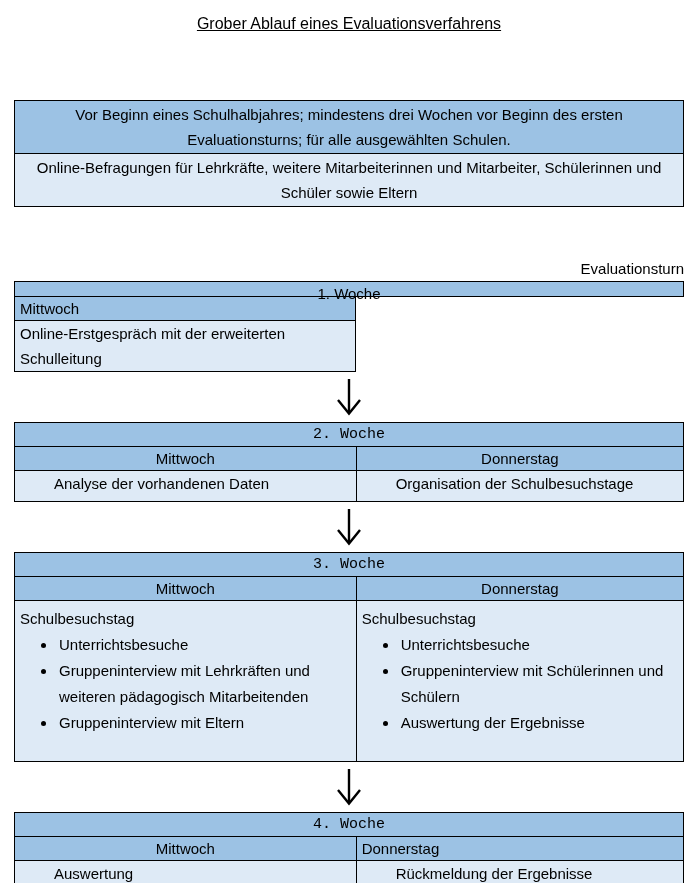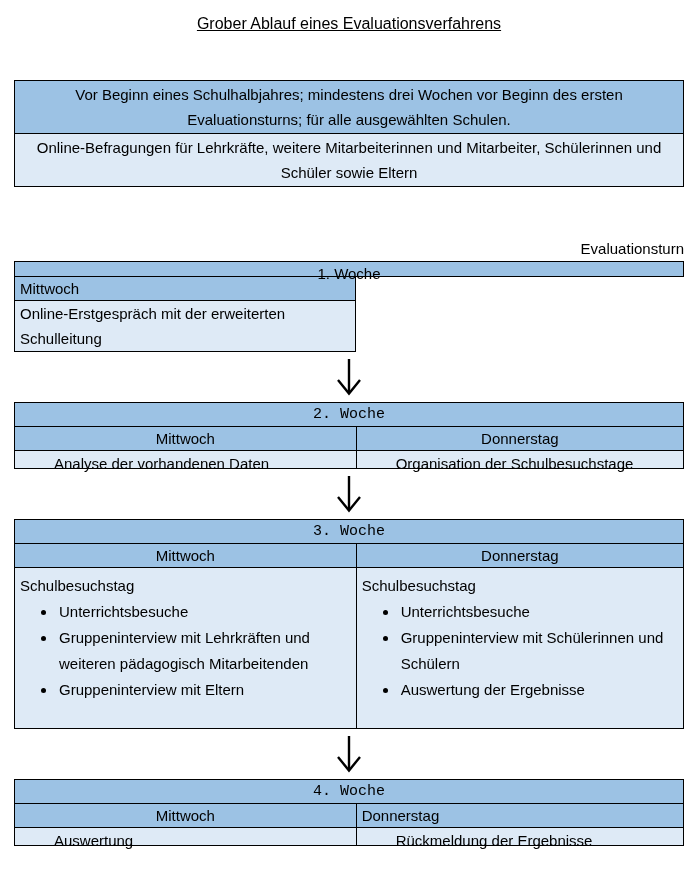--- a/index.html
+++ b/index.html
@@ -14,21 +14,21 @@
     width:698px;height:883px;background:#ffffff;color:var(--text);
     font-family:"Liberation Sans","DejaVu Sans",sans-serif;
     font-size:15px;line-height:25px;
   }
   .page{width:698px;padding:12px 14px 0 14px;border-radius:26px;}
   .doc-title{
     text-align:center;text-decoration:underline;font-size:16px;
     margin:0 0 0 0;height:24px;line-height:24px;font-weight:normal;
   }
   
-  .intro{border:1.5px solid var(--border);margin-top:44px;}
+  .intro{border:1.5px solid var(--border);margin-top:64px;}
   .intro-row{text-align:center;padding:1px 10px;}
   .intro-row.dark{background:var(--header-blue);border-bottom:1.5px solid var(--border);}
   .intro-row.light{background:var(--light-blue);}
   
   .flow-label{text-align:right;margin-top:50px;height:24px;line-height:24px;}
   
   .week{border:1.5px solid var(--border);}
   .week-header{
     background:var(--header-blue);text-align:center;
     height:24px;line-height:24px;border-bottom:1.5px solid var(--border);font-family:Liberation Mono, monospace;
@@ -36,21 +36,21 @@
   .two-col{display:grid;grid-template-columns:51% 49%;}
   .two-col > .col-r{border-left:1.5px solid var(--border);}
   .day-header{
     background:var(--header-blue);height:24px;line-height:24px;
     border-bottom:1.5px solid var(--border);text-align:center;
   }
   .day-header.align-left{text-align:left;padding-left:5px;}
   .cell{
     background:var(--light-blue);padding:0 5px;line-height:25px;
   }
-  .cell.single{height:17px;padding-left:39px;}
+  .cell.single{height:30px;padding-left:39px;}
   
   .week1{margin-top:0;}
   .week1 .w1-header{
     border:1.5px solid var(--border);background:var(--header-blue);
     text-align:center;height:16px;line-height:24px;
   }
   .week1 .w1-half{
     width:51%;border:1.5px solid var(--border);border-top:none;
   }
   .week1 .w1-half .cell{min-height:50px;}

